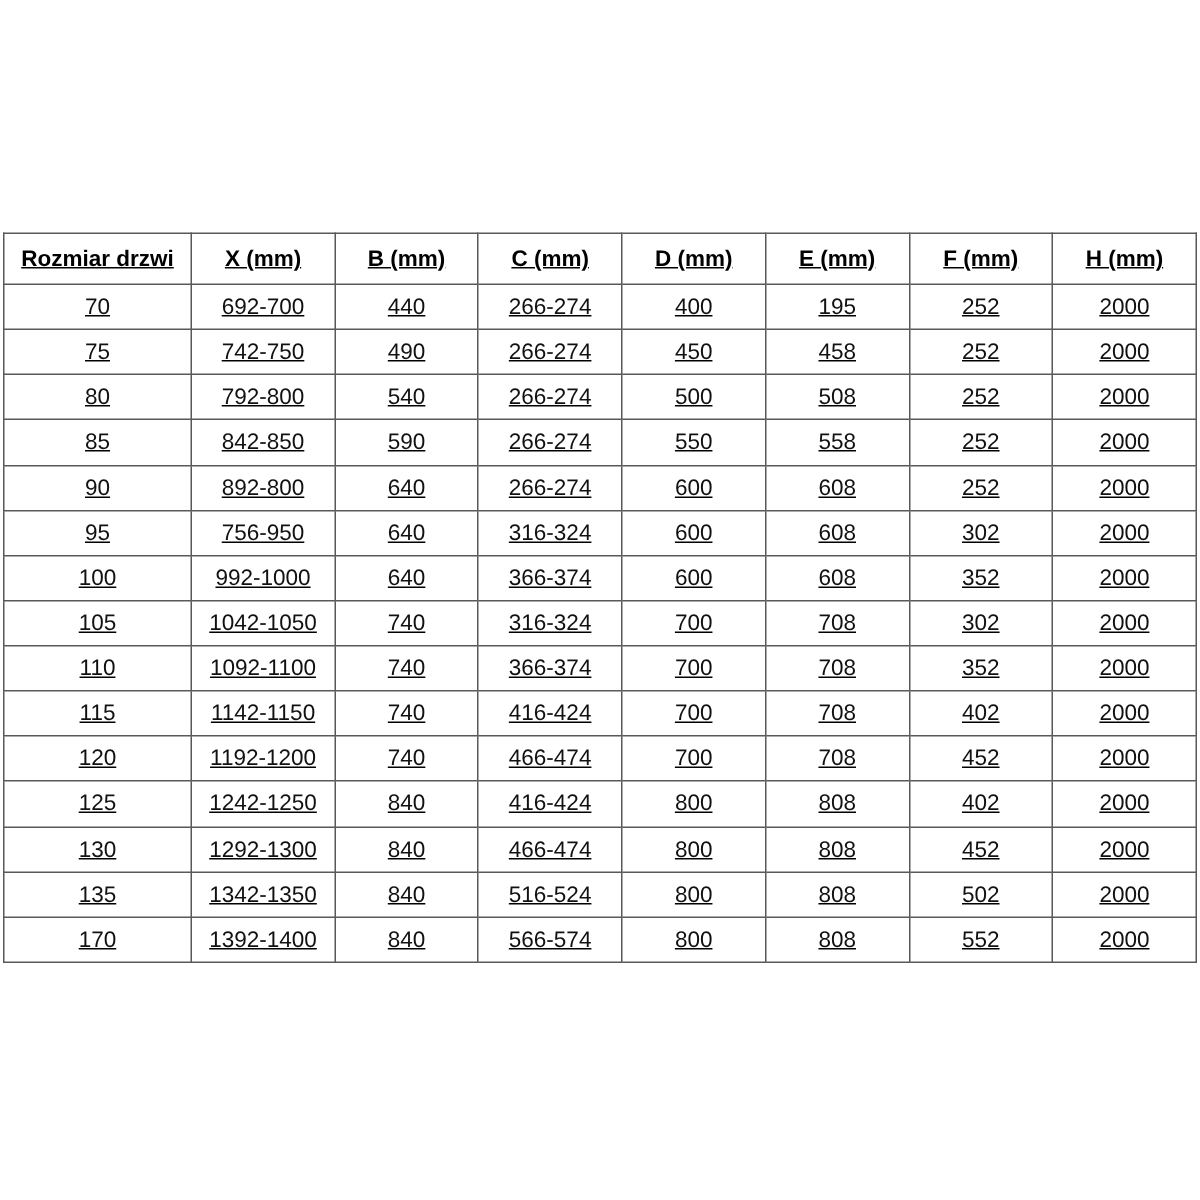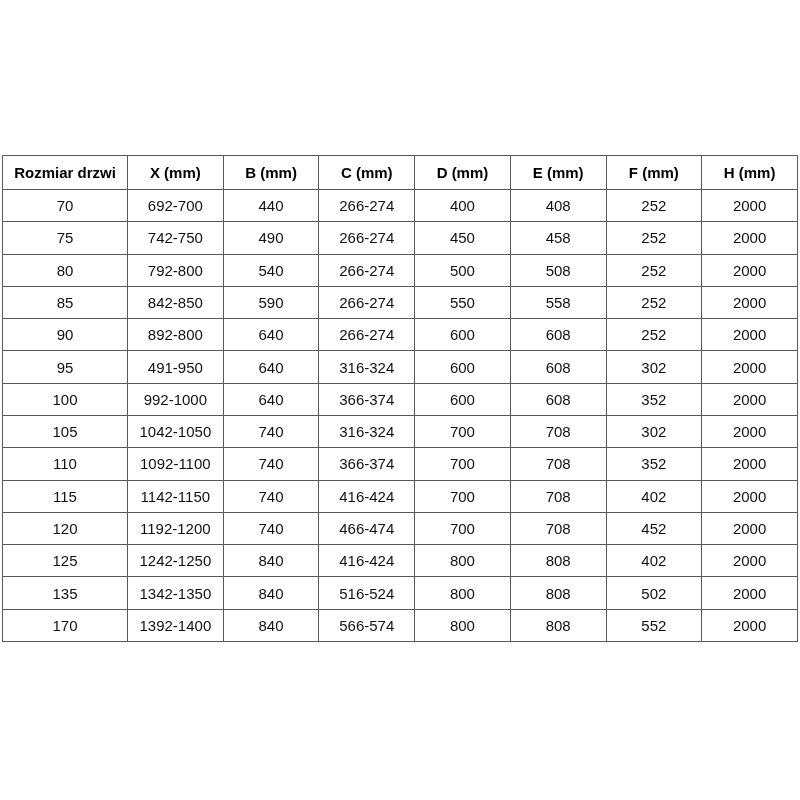--- a/index.html
+++ b/index.html
@@ -17,20 +17,21 @@
   }
   table.size-table {
     position: absolute;
     left: 2px;
     top: 155px;
     width: 796px;
     height: 487px;
     border-collapse: collapse;
     table-layout: fixed;
     background: #ffffff;
+    text-decoration: underline;
   }
   table.size-table th,
   table.size-table td {
     border: 1px solid #595959;
     text-align: center;
     vertical-align: middle;
     padding: 0;
     font-size: 15px;
     color: #111111;
     white-space: nowrap;
@@ -73,21 +74,21 @@
           <th>H (mm)</th>
         </tr>
     </thead>
     <tbody>
         <tr>
           <td>70</td>
           <td>692-700</td>
           <td>440</td>
           <td>266-274</td>
           <td>400</td>
-          <td>408</td>
+          <td>195</td>
           <td>252</td>
           <td>2000</td>
         </tr>
         <tr>
           <td>75</td>
           <td>742-750</td>
           <td>490</td>
           <td>266-274</td>
           <td>450</td>
           <td>458</td>
@@ -119,21 +120,21 @@
           <td>892-800</td>
           <td>640</td>
           <td>266-274</td>
           <td>600</td>
           <td>608</td>
           <td>252</td>
           <td>2000</td>
         </tr>
         <tr>
           <td>95</td>
-          <td>491-950</td>
+          <td>756-950</td>
           <td>640</td>
           <td>316-324</td>
           <td>600</td>
           <td>608</td>
           <td>302</td>
           <td>2000</td>
         </tr>
         <tr>
           <td>100</td>
           <td>992-1000</td>
@@ -188,20 +189,30 @@
           <td>125</td>
           <td>1242-1250</td>
           <td>840</td>
           <td>416-424</td>
           <td>800</td>
           <td>808</td>
           <td>402</td>
           <td>2000</td>
         </tr>
         <tr>
+          <td>130</td>
+          <td>1292-1300</td>
+          <td>840</td>
+          <td>466-474</td>
+          <td>800</td>
+          <td>808</td>
+          <td>452</td>
+          <td>2000</td>
+        </tr>
+        <tr>
           <td>135</td>
           <td>1342-1350</td>
           <td>840</td>
           <td>516-524</td>
           <td>800</td>
           <td>808</td>
           <td>502</td>
           <td>2000</td>
         </tr>
         <tr>

